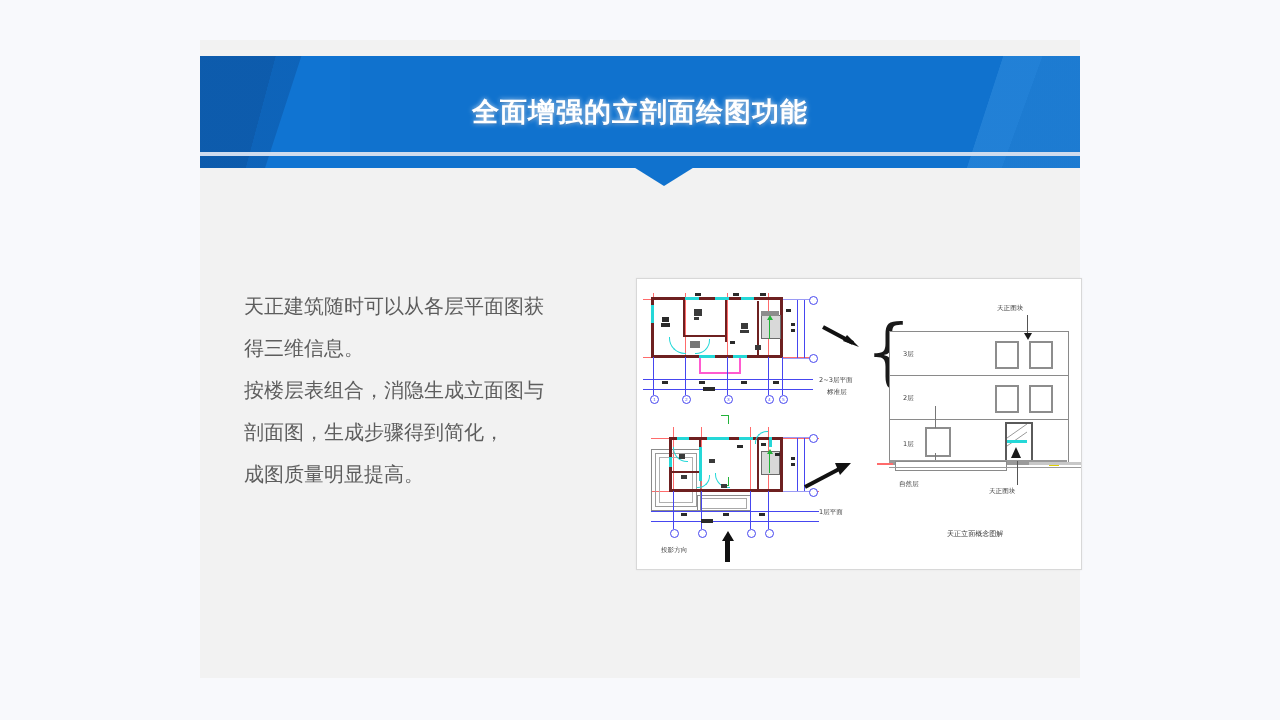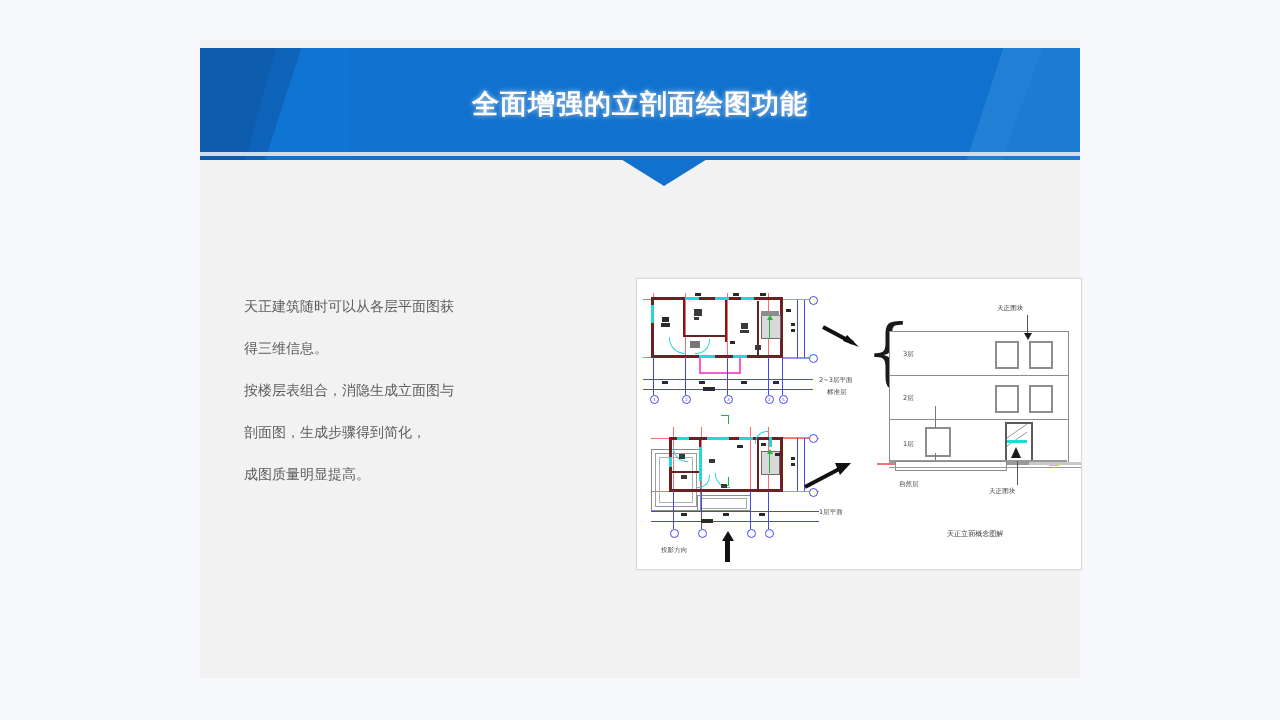--- a/index.html
+++ b/index.html
@@ -11,21 +11,21 @@
   #stage{position:relative;width:1280px;height:720px;}
 
   
   .slide{
     position:absolute;left:200px;top:40px;width:880px;height:638px;
     background:#f2f2f2;
   }
 
   
   .banner{
-    position:absolute;left:0;top:8px;width:880px;height:112px;
+    position:absolute;left:0;top:16px;width:880px;height:112px;
     background:#1072ce;
     overflow:hidden;
   }
   .banner .stripe{position:absolute;top:0;height:112px;}
   .b-s1{left:0;width:150px;
     background:linear-gradient(105deg,#0f62b5 0%,#0f62b5 42%,#1074d2 42.2%,#1074d2 100%);}
   .b-s2{left:0;width:300px;
     background:linear-gradient(108deg,rgba(12,86,165,.55) 0%,rgba(12,86,165,.55) 30%,rgba(255,255,255,0) 30.3%);}
   .b-s3{left:680px;width:200px;
     background:linear-gradient(108deg,rgba(255,255,255,0) 52%,rgba(48,140,221,.55) 52.3%,rgba(48,140,221,.55) 100%);}
@@ -45,21 +45,21 @@
     position:absolute;left:416px;top:116px;
     width:0;height:0;
     border-left:48px solid transparent;
     border-right:48px solid transparent;
     border-top:30px solid #1072ce;
   }
 
   
   .bodytext{
     position:absolute;left:44px;top:245px;width:390px;
-    color:#5d5d5d;font-size:14px;line-height:42px;
+    color:#5d5d5d;font-size:20px;line-height:42px;
     font-family:"DejaVu Sans","Liberation Sans",sans-serif;
     white-space:pre-wrap;
   }
 
   
   .figure{
     position:absolute;left:436px;top:238px;width:444px;height:290px;
     background:#ffffff;border:1px solid #d8d8d8;
     box-shadow:0 0 2px rgba(0,0,0,.06);
     overflow:hidden;

